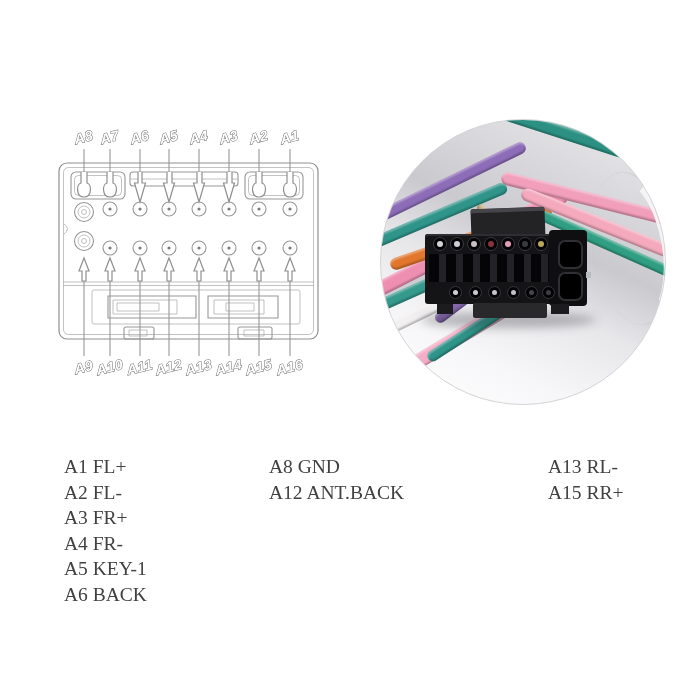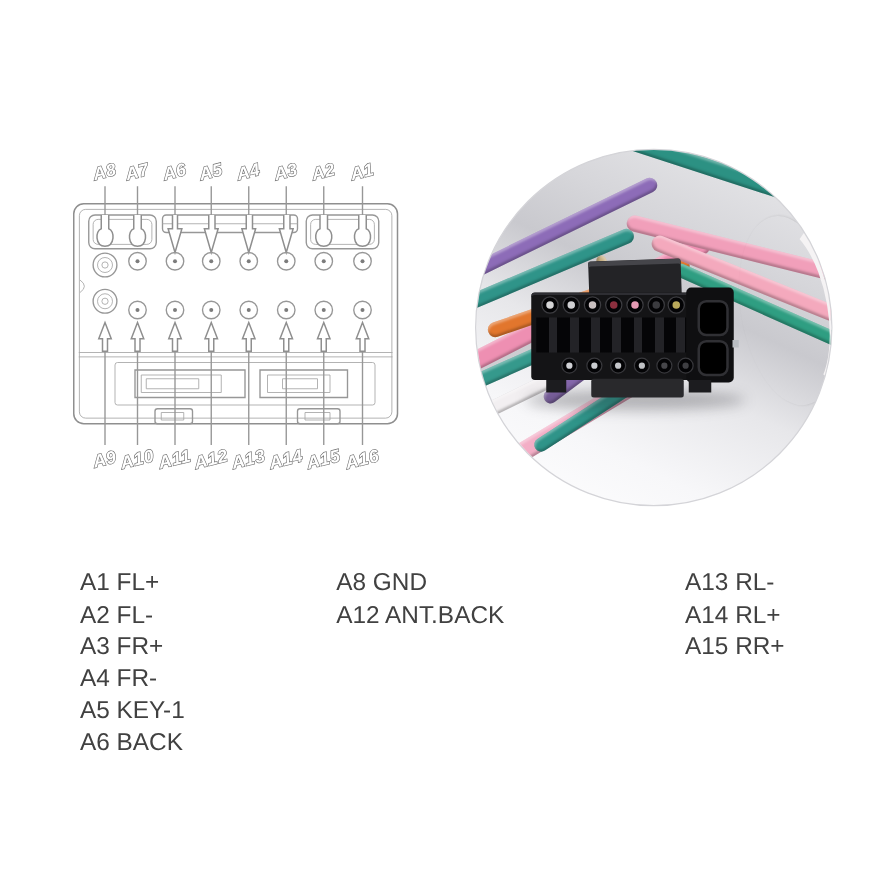--- a/index.html
+++ b/index.html
@@ -30,21 +30,21 @@
   .hole{position:absolute;width:12px;height:12px;border-radius:50%;background:#030305;
         border:1px solid #3c3c40;}
   .hole .pin{position:absolute;left:3px;top:3px;width:6px;height:6px;border-radius:50%;}
   .bhole{position:absolute;width:11px;height:11px;border-radius:50%;background:#030305;border:1px solid #38383c;}
   .bhole .pin{position:absolute;left:2.5px;top:2.5px;width:5px;height:5px;border-radius:50%;}
   .rhole{position:absolute;left:9px;width:21px;height:25px;border-radius:7px;background:#000;border:2px solid #303034;}
   .shadow{position:absolute;left:40px;top:192px;width:175px;height:16px;border-radius:50%;
           background:rgba(40,40,45,.30);filter:blur(5px);}
 
   
-  .legend-col{position:absolute;top:454px;font-size:19.5px;line-height:25.5px;color:#414141;}
+  .legend-col{position:absolute;top:454px;font-size:19.5px;line-height:25.5px;color:#414141;font-family:Liberation Serif, serif;}
   .col1{left:64px}.col2{left:269px}.col3{left:548px}
 </style>
 </head>
 <body>
 
 <svg class="diagram" viewBox="30 112 340 280" xmlns="http://www.w3.org/2000/svg">
 
   <g>
     <rect class="wfill" x="59" y="163" width="259" height="176" rx="8"></rect>
     <rect class="thin" x="63.5" y="167.5" width="250" height="167" rx="5"></rect>
@@ -274,16 +274,15 @@
     <div class="legend-item">A4 FR-</div>
     <div class="legend-item">A5 KEY-1</div>
     <div class="legend-item">A6 BACK</div>
   </div>
   <div class="legend-col col2">
     <div class="legend-item">A8 GND</div>
     <div class="legend-item">A12 ANT.BACK</div>
   </div>
   <div class="legend-col col3">
     <div class="legend-item">A13 RL-</div>
-    <div class="legend-item">A14 RL+</div>
     <div class="legend-item">A15 RR+</div>
   </div>
 </div>
 
 </body></html>

